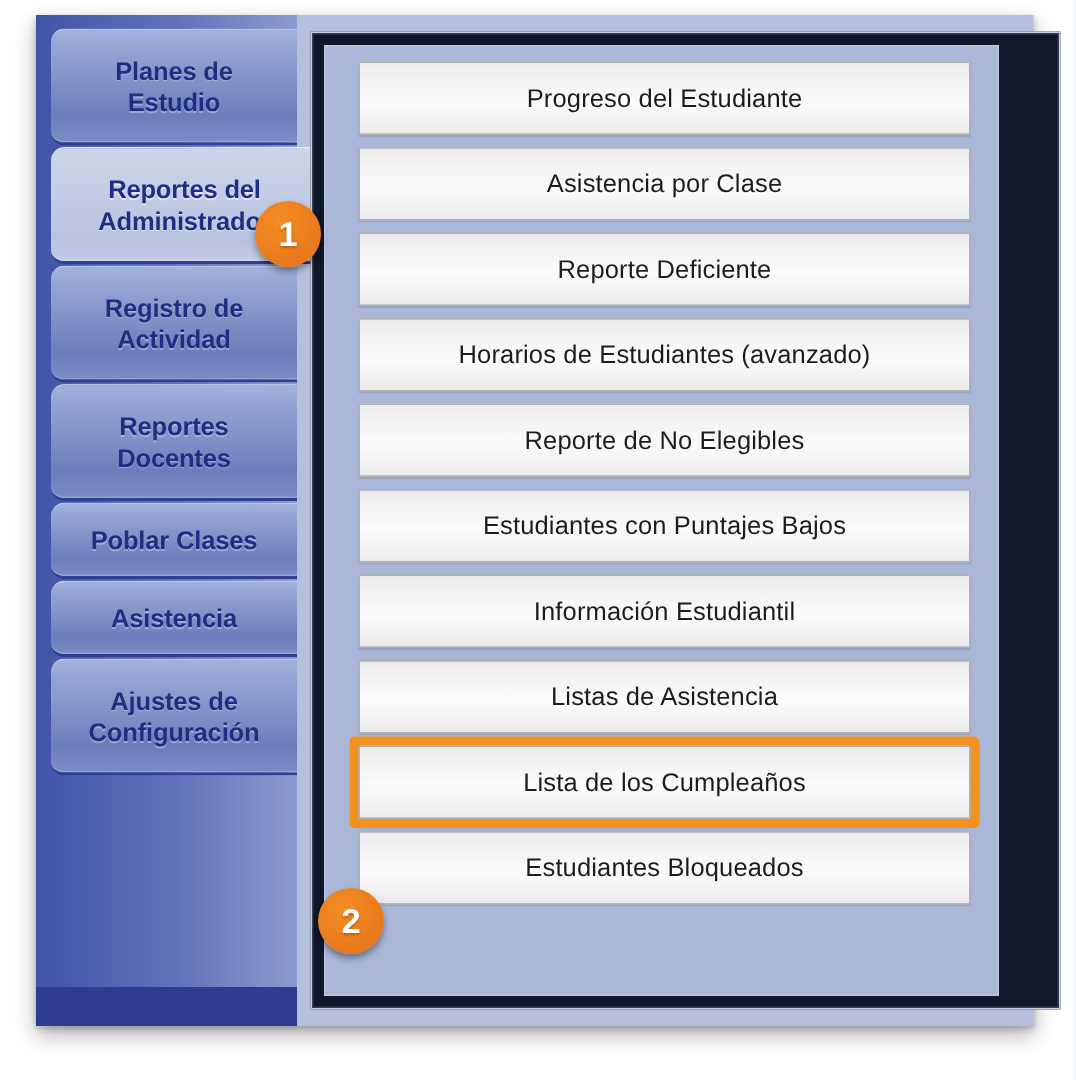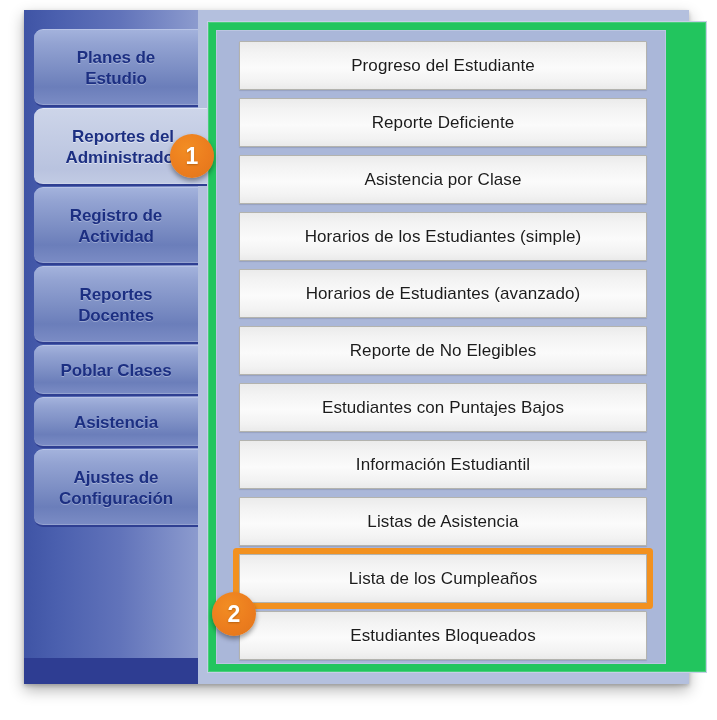--- a/index.html
+++ b/index.html
@@ -40,21 +40,21 @@
     position: absolute;
     left: 0;
     bottom: 0;
     width: 174px;
     height: 26px;
     background: #2e3d92;
   }
   #tab-list {
     position: absolute;
     left: 10px;
-    top: 19px;
+    top: 9px;
     width: 176px;
   }
   .tab {
     position: relative;
     width: 164px;
     box-sizing: border-box;
     border-radius: 9px 0 0 9px;
     background: linear-gradient(to bottom, #a3b2dc 0%, #93a3d2 18%, #7c8ec4 52%, #6b7eba 76%, #7b8cc5 100%);
     border-top: 1px solid #b8c4e6;
     border-bottom: 2px solid #2f3f92;
@@ -90,21 +90,21 @@
     text-shadow: 0 1px 0 rgba(255,255,255,0.55);
   }
 
   
   #content-panel {
     position: absolute;
     left: 183px;
     top: 11px;
     width: 500px;
     height: 652px;
-    background: #22c55e;
+    background: #0f172a;
     border: 1px solid #c6cfe6;
     box-sizing: border-box;
     box-shadow: inset 0 0 0 1px rgba(255,255,255,0.18);
     padding-left: 44px;
   }
   #content-inner {
     position: absolute;
     left: 8px;
     top: 8px;
     width: 450px;
@@ -205,27 +205,24 @@
     <div id="sidebar-bottom-strip"></div>
   </div>
 
   <div id="content-panel">
     <div id="content-inner">
       <div id="button-list">
           <div class="report-btn">
             <span class="btn-label">Progreso del Estudiante</span>
           </div>
           <div class="report-btn">
+            <span class="btn-label">Asistencia por Clase</span>
+          </div>
+          <div class="report-btn">
             <span class="btn-label">Reporte Deficiente</span>
-          </div>
-          <div class="report-btn">
-            <span class="btn-label">Asistencia por Clase</span>
-          </div>
-          <div class="report-btn">
-            <span class="btn-label">Horarios de los Estudiantes (simple)</span>
           </div>
           <div class="report-btn">
             <span class="btn-label">Horarios de Estudiantes (avanzado)</span>
           </div>
           <div class="report-btn">
             <span class="btn-label">Reporte de No Elegibles</span>
           </div>
           <div class="report-btn">
             <span class="btn-label">Estudiantes con Puntajes Bajos</span>
           </div>

